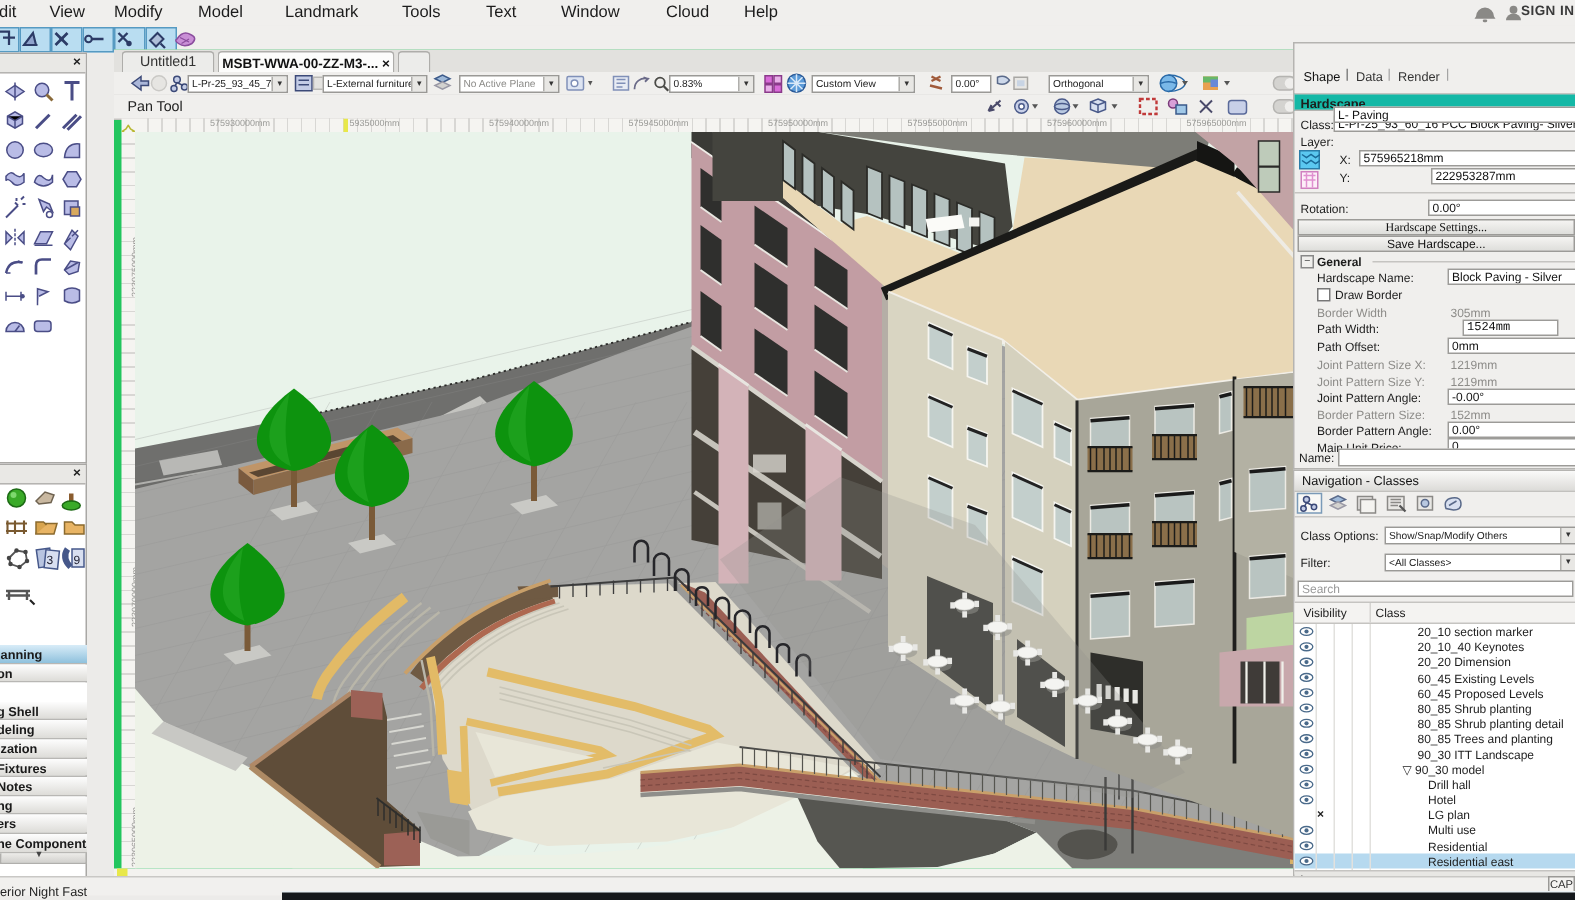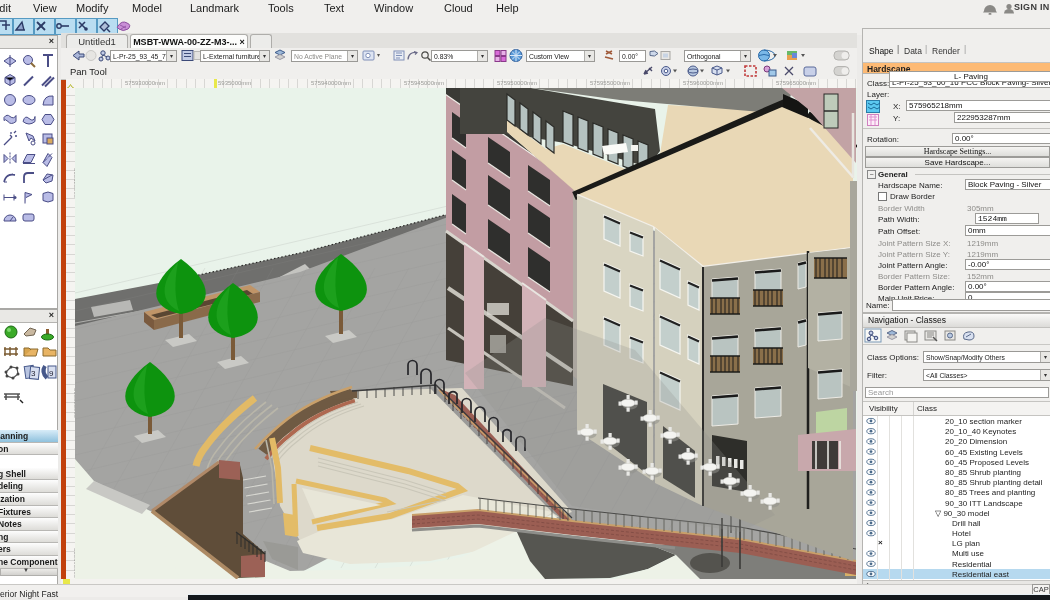--- a/index.html
+++ b/index.html
@@ -12,21 +12,21 @@
 #pal1{position:absolute;left:0;top:35px;width:58px;height:274px;background:#fff;border:1px solid #a9a8a5;border-left:none;box-sizing:border-box;}
 .phead{height:12px;background:#e9e8e5;border-bottom:1px solid #b5b4b1;position:relative;}
 .px{position:absolute;right:3px;top:1px;font-size:9px;font-weight:bold;color:#222;line-height:9px;}
 #pal2{position:absolute;left:0;top:309px;width:58px;height:276px;background:#fff;border:1px solid #a9a8a5;border-left:none;box-sizing:border-box;}
 #toolsets{position:absolute;left:0;top:430px;width:58px;}
 .tsrow{position:relative;height:12.6px;font-size:8.5px;font-weight:bold;color:#1a1a1a;background:linear-gradient(#fdfdfd,#dddcd8);border-bottom:1px solid #b8b7b4;line-height:12.6px;white-space:nowrap;overflow:hidden;box-sizing:border-box;}
 .tsrow span{position:absolute;left:-2px;top:0;}
 .tssel{background:linear-gradient(#d8ecf8,#8fc1dd);}
 #statusbar{position:absolute;left:0;top:584px;width:1050px;height:12px;background:#f1f0ee;border-top:1px solid #c9c8c5;font-size:8.5px;color:#222;}
 #darkbar{position:absolute;left:188px;top:594px;width:862px;height:6px;background:#14181c;border-top:1px solid #e8f0f4;}
-#docwin{position:absolute;left:61px;top:33px;width:796px;height:551px;background:#c2410c;text-decoration:underline;}
+#docwin{position:absolute;left:76px;top:33px;width:796px;height:551px;background:#22c55e;text-decoration:underline;}
 #tabbar{position:absolute;left:0;top:0;width:796px;height:15px;background:#e2e1de;border-bottom:1px solid #b0afac;}
 .tab{position:absolute;top:1px;height:14px;font-size:9.5px;color:#333;background:#ececea;border:1px solid #aeadaa;border-bottom:none;border-radius:3px 3px 0 0;line-height:14px;text-align:center;box-sizing:border-box;}
 .tabactive{background:#fcfcfb;font-weight:bold;color:#111;}
 #viewbar{position:absolute;left:0;top:15px;width:796px;height:15px;background:#f0efed;border-bottom:1px solid #d0cfcc;}
 #modebar{position:absolute;left:0;top:30px;width:796px;height:16px;background:#f0efed;border-bottom:1px solid #c5c4c1;font-size:9.5px;color:#222;}
 .vb-dd{position:absolute;height:12px;background:#fff;border:1px solid #9a9996;font-size:6.8px;color:#222;line-height:11px;padding-left:2px;box-sizing:border-box;white-space:nowrap;overflow:hidden;}
 .vb-dd .ar{position:absolute;right:0;top:0;width:9px;height:100%;background:#e8e7e4;border-left:1px solid #b0afac;font-size:6px;text-align:center;line-height:10px;color:#333;}
 #rulertop{position:absolute;left:14px;top:46px;width:782px;height:9px;background:repeating-linear-gradient(90deg,#f5f4f1 0px,#f5f4f1 8.3px,#d8d7d4 8.3px,#d8d7d4 9.3px);border-bottom:1px solid #aaa9a6;overflow:hidden;}
 #rulerleft{position:absolute;left:5px;top:55px;width:9px;height:491px;background:repeating-linear-gradient(0deg,#f5f4f1 0px,#f5f4f1 8.3px,#d8d7d4 8.3px,#d8d7d4 9.3px);border-right:1px solid #aaa9a6;overflow:hidden;}
 #rulercorner{position:absolute;left:5px;top:46px;width:9px;height:9px;background:#f5f4f1;}
@@ -784,25 +784,25 @@
 
   <div id="oipanel">
     <div style="position:absolute;left:0;top:13px;width:188px;height:17px;">
       <span style="position:absolute;left:6px;top:4px;font-size:8.5px;color:#111">Shape</span>
       <span style="position:absolute;left:34px;top:2px;color:#555">|</span>
       <span style="position:absolute;left:41px;top:4px;font-size:8.5px;color:#333">Data</span>
       <span style="position:absolute;left:62px;top:2px;color:#999">|</span>
       <span style="position:absolute;left:69px;top:4px;font-size:8.5px;color:#333">Render</span>
       <span style="position:absolute;left:101px;top:2px;color:#999">|</span>
     </div>
-    <div style="position:absolute;left:0;top:33px;width:188px;height:12px;background:#fdba74;border-top:1px solid #c5c4c1;border-bottom:1px solid #b5b4b1;font-weight:bold;font-size:8.5px;padding-left:4px;line-height:12px;box-sizing:border-box;">Hardscape</div>
+    <div style="position:absolute;left:0;top:33px;width:188px;height:12px;background:#14b8a6;border-top:1px solid #c5c4c1;border-bottom:1px solid #b5b4b1;font-weight:bold;font-size:8.5px;padding-left:4px;line-height:12px;box-sizing:border-box;">Hardscape</div>
     <span class="lbl" style="left:4px;top:50px">Class:</span>
     <div class="fld" style="left:26px;top:48px;width:162px;">L-Pr-25_93_60_16 PCC Block Paving- Silver</div>
     <span class="lbl" style="left:4px;top:61px">Layer:</span>
-    <div class="fld" style="left:26px;top:42px;width:162px;text-align:center;">L- Paving</div>
+    <div class="fld" style="left:26px;top:42px;width:162px;">L- Paving</div>
     <svg style="position:absolute;left:3px;top:71px" width="14" height="27">
       <rect x="0.5" y="0.5" width="13" height="12" fill="#5bc8f0" stroke="#2a7ca8"></rect>
       <path d="M2 3 l3 2 l3-2 l3 2 l3-2 M2 7 l3 2 l3-2 l3 2 l3-2" stroke="#1a6a98" fill="none" stroke-width="1"></path>
       <rect x="1.5" y="14.5" width="11" height="11" fill="#fdeef8" stroke="#d080c0"></rect>
       <path d="M3 17 h8 M3 20 h8 M5 15 v10 M9 15 v10" stroke="#e090d0" fill="none"></path>
     </svg>
     <span class="lbl" style="left:30px;top:73px">X:</span>
     <div class="fld" style="left:43px;top:71px;width:151px;">575965218mm</div>
     <span class="lbl" style="left:30px;top:85px">Y:</span>
     <div class="fld" style="left:43px;top:83px;width:145px;margin-left:48px;">222953287mm</div>

